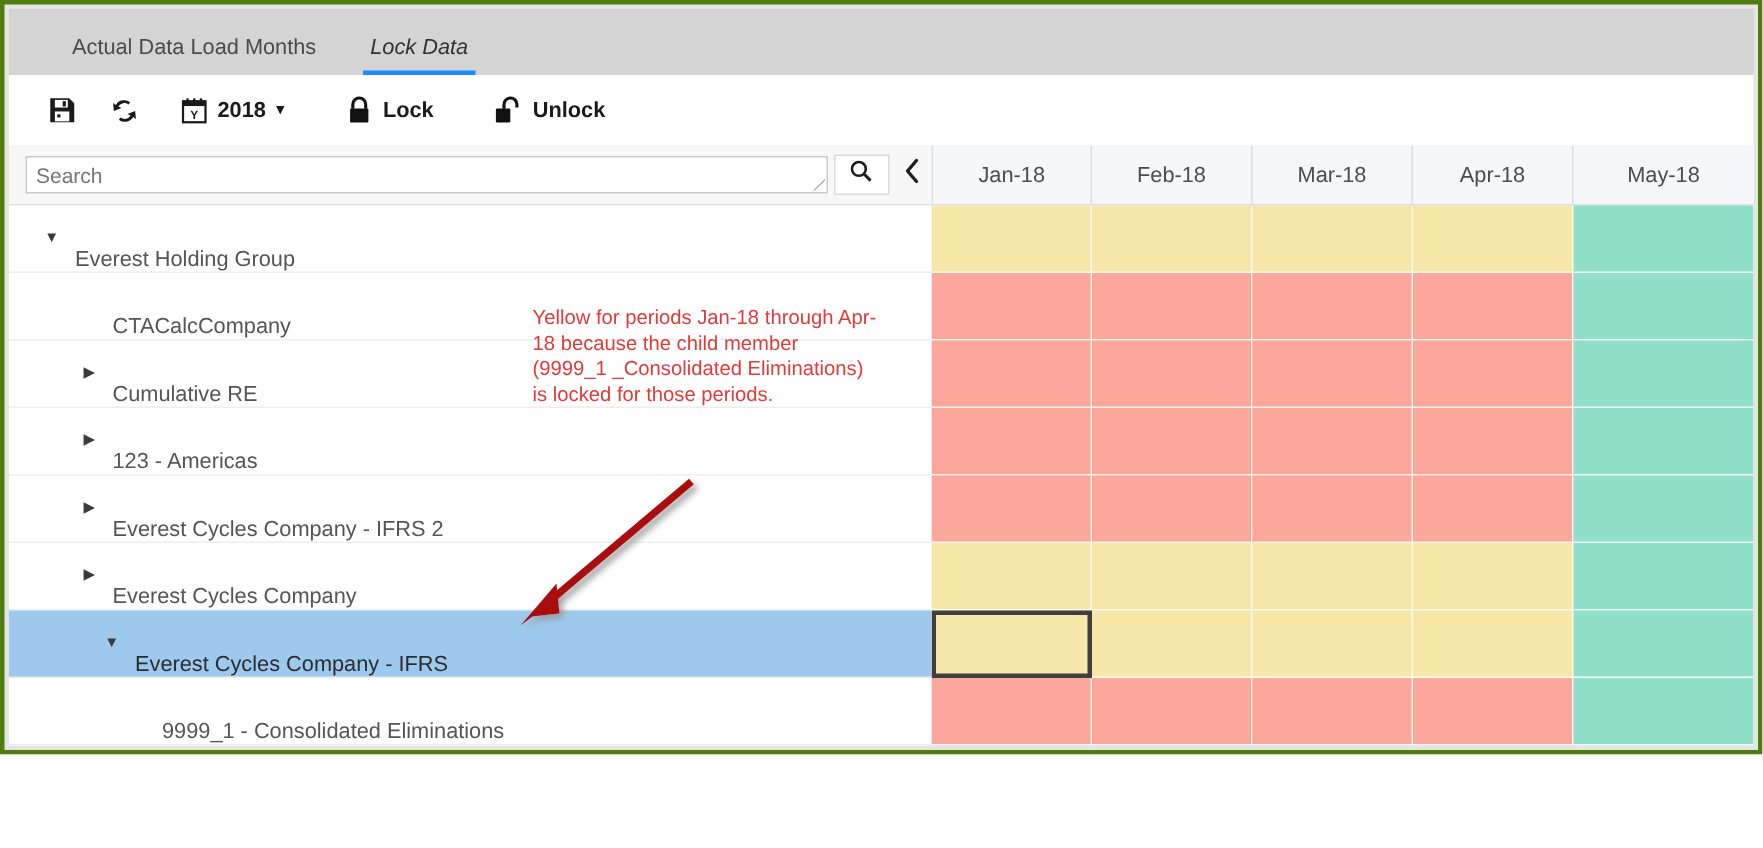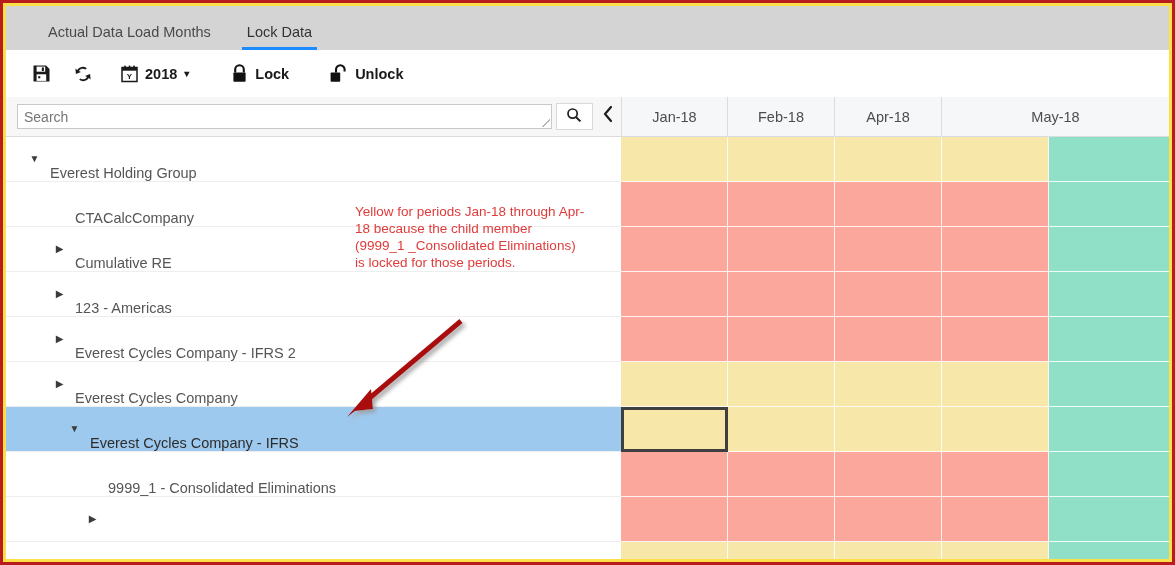--- a/index.html
+++ b/index.html
@@ -1,43 +1,43 @@
 <!DOCTYPE html>
 <html><head>
 <meta charset="utf-8">
 <title>Lock Data</title>
 <style>
   html,body{margin:0;padding:0;background:#fff;}
   body{font-family:"Liberation Sans",sans-serif;}
 
   .screen{
     position:relative;
-    width:1175px;height:565px;
-    box-sizing:border-box;
-    border:3px solid #b91c1c;
-    background:#fde047;
+    width:1175px;height:503px;
+    box-sizing:border-box;
+    border:3px solid #4d7c0f;
+    background:#e5e5e5;
     overflow:hidden;
   }
 
   
   .tabbar{
     position:absolute;left:3px;top:3px;right:3px;height:44px;
     background:#d4d4d4;
     display:flex;align-items:flex-end;
     box-sizing:border-box;
   }
   .tab{
     position:relative;
     padding:0 18px 11px 18px;
     font-size:14.5px;color:#4a4a4a;
     cursor:pointer;white-space:nowrap;
     line-height:1;
   }
   .tab.first{margin-left:24px;}
-  .tab.active{color:#333;}
+  .tab.active{color:#333;font-style:italic;}
   .tab.active::after{
     content:"";position:absolute;left:13px;right:13px;bottom:0;
     height:3px;background:#1a8cff;
   }
 
   
   .toolbar{
     position:absolute;left:3px;top:47px;right:3px;height:47px;
     background:#fff;
     display:flex;align-items:center;
@@ -308,20 +308,21 @@
       </div>
       <div class="trow" style="padding-left: 80px;">
         <span class="twist">▶</span>
       </div>
     </div>
 
   <div class="grid">
     <div class="ghead" id="ghead">
         <div class="gh">Jan-18</div>
         <div class="gh">Feb-18</div>
+        <div class="gh">Mar-18</div>
         <div class="gh">Apr-18</div>
         <div class="gh last">May-18</div>
       </div>
     <div class="gbody" id="gbody">
         <div class="grow">
           <div class="gcell" style="background: rgb(247, 231, 169);"></div>
           <div class="gcell" style="background: rgb(247, 231, 169);"></div>
           <div class="gcell" style="background: rgb(247, 231, 169);"></div>
           <div class="gcell" style="background: rgb(247, 231, 169);"></div>
           <div class="gcell last" style="background: rgb(143, 224, 199);"></div>

